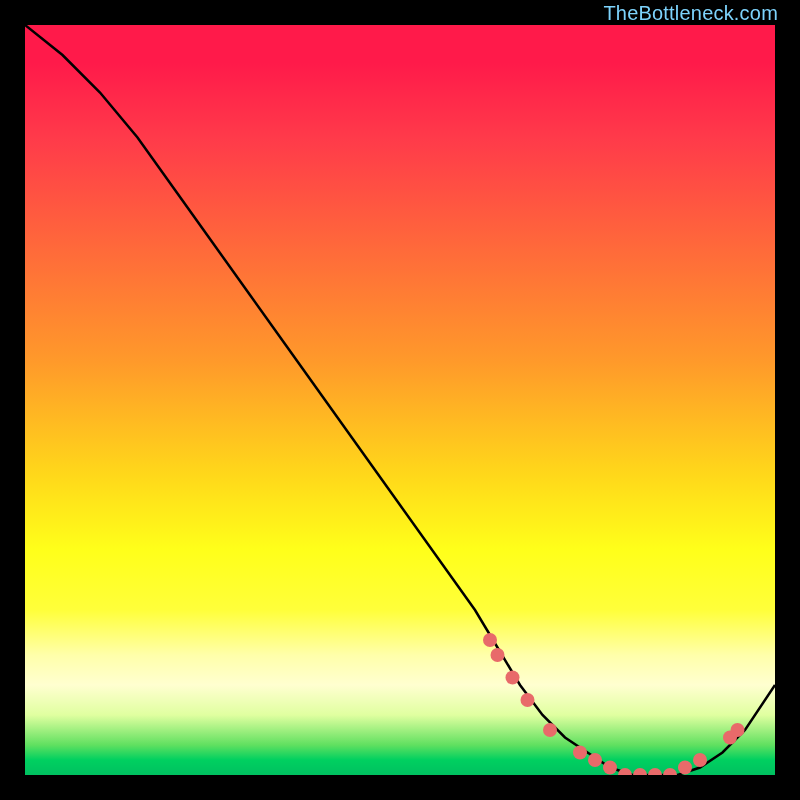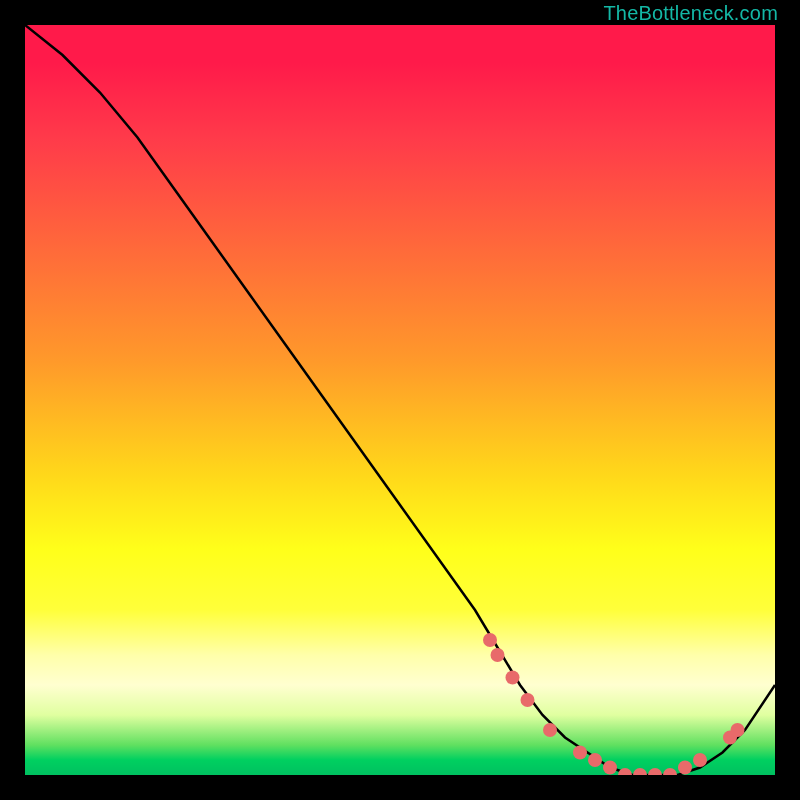--- a/index.html
+++ b/index.html
@@ -38,21 +38,21 @@
       #e0ffa0 92%,
       #60e060 96%,
       #00d060 98%,
       #00c060 100%
     );
   }
   .watermark {
     position: absolute;
     top: 2px;
     right: 22px;
-    color: #14b8a6;
+    color: #7dd3fc;
     font-size: 20px;
     font-weight: normal;
     letter-spacing: 0.2px;
   }
   svg.curve {
     position: absolute;
     top: 0;
     left: 0;
     width: 750px;
     height: 750px;

